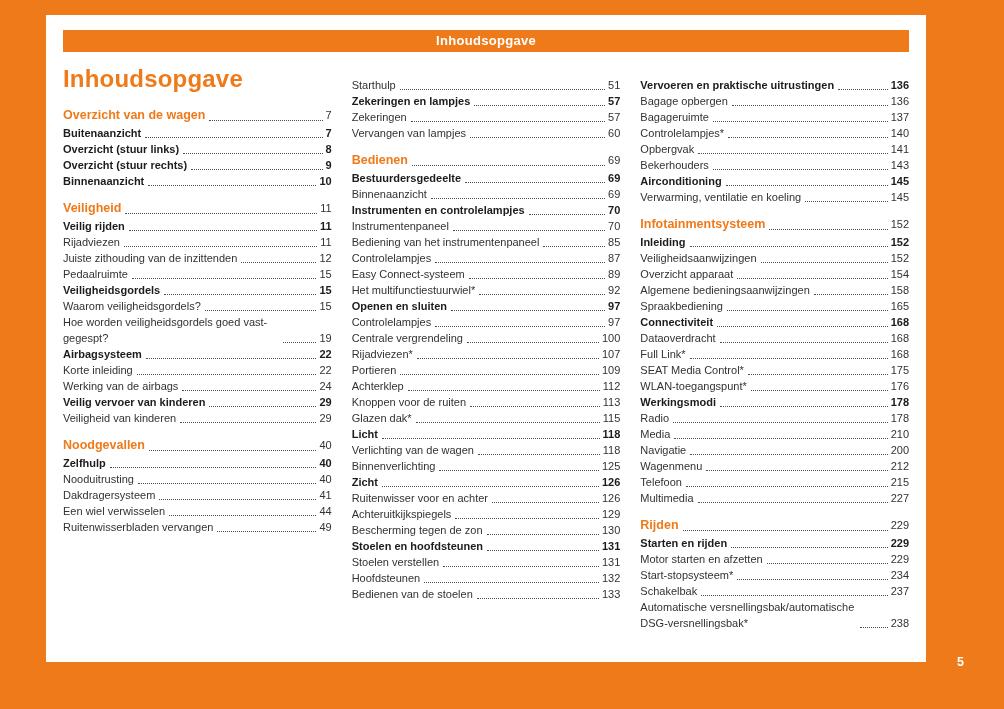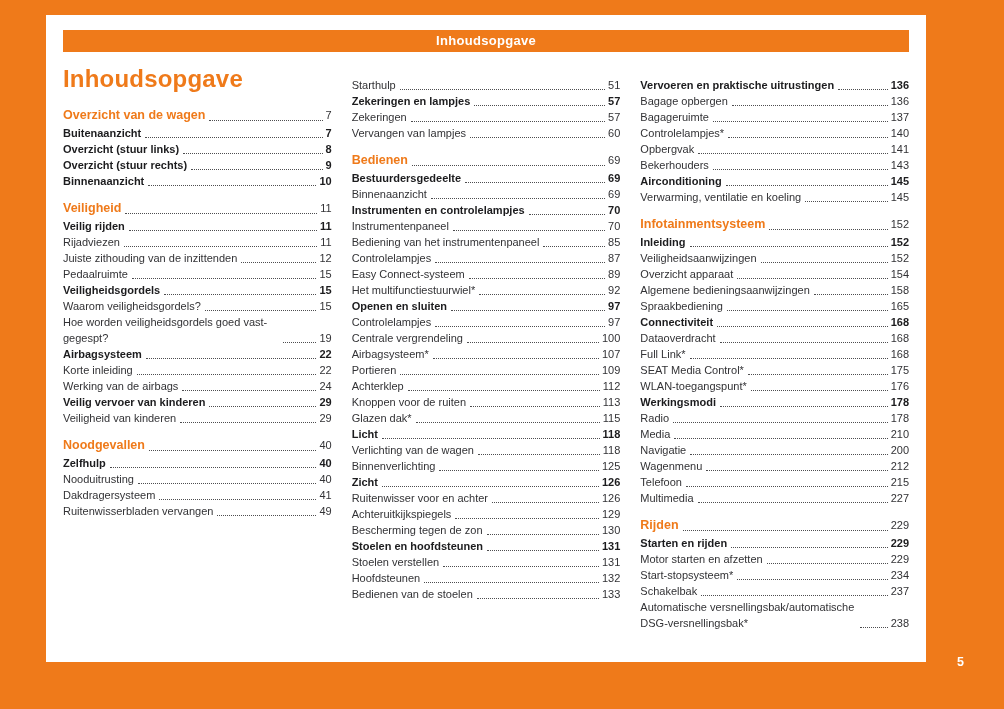--- a/index.html
+++ b/index.html
@@ -165,20 +165,25 @@
           <span class="label">Nooduitrusting</span>
           <span class="dots"></span>
           <span class="pagenum">40</span>
         </div>
         <div class="entry normal">
           <span class="label">Dakdragersysteem</span>
           <span class="dots"></span>
           <span class="pagenum">41</span>
         </div>
         <div class="entry normal">
+          <span class="label">Een wiel verwisselen</span>
+          <span class="dots"></span>
+          <span class="pagenum">44</span>
+        </div>
+        <div class="entry normal">
           <span class="label">Ruitenwisserbladen vervangen</span>
           <span class="dots"></span>
           <span class="pagenum">49</span>
         </div>
       </div>
       <div class="toc-col">
         <div class="entry normal">
           <span class="label">Starthulp</span>
           <span class="dots"></span>
           <span class="pagenum">51</span>
@@ -252,21 +257,21 @@
           <span class="label">Controlelampjes</span>
           <span class="dots"></span>
           <span class="pagenum">97</span>
         </div>
         <div class="entry normal">
           <span class="label">Centrale vergrendeling</span>
           <span class="dots"></span>
           <span class="pagenum">100</span>
         </div>
         <div class="entry normal">
-          <span class="label">Airbagsysteem*</span>
+          <span class="label">Rijadviezen*</span>
           <span class="dots"></span>
           <span class="pagenum">107</span>
         </div>
         <div class="entry normal">
           <span class="label">Portieren</span>
           <span class="dots"></span>
           <span class="pagenum">109</span>
         </div>
         <div class="entry normal">
           <span class="label">Achterklep</span>

